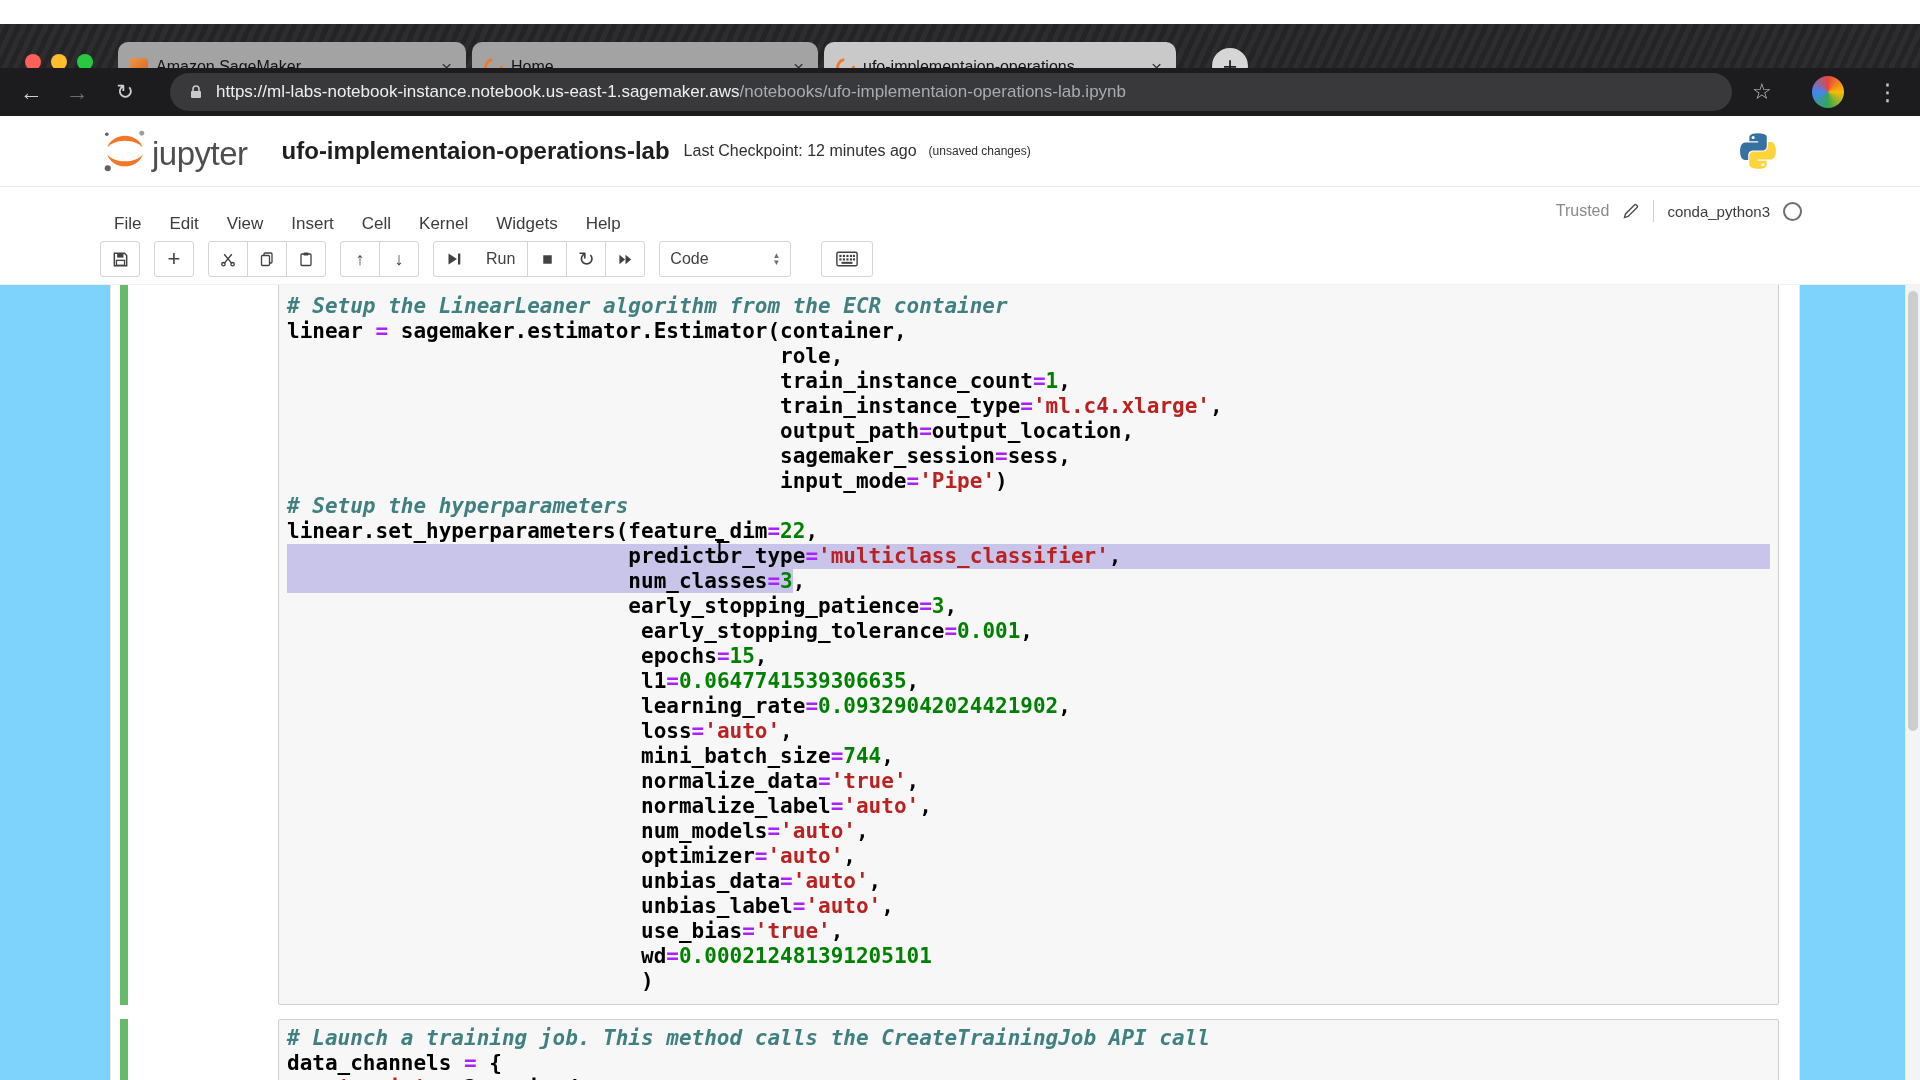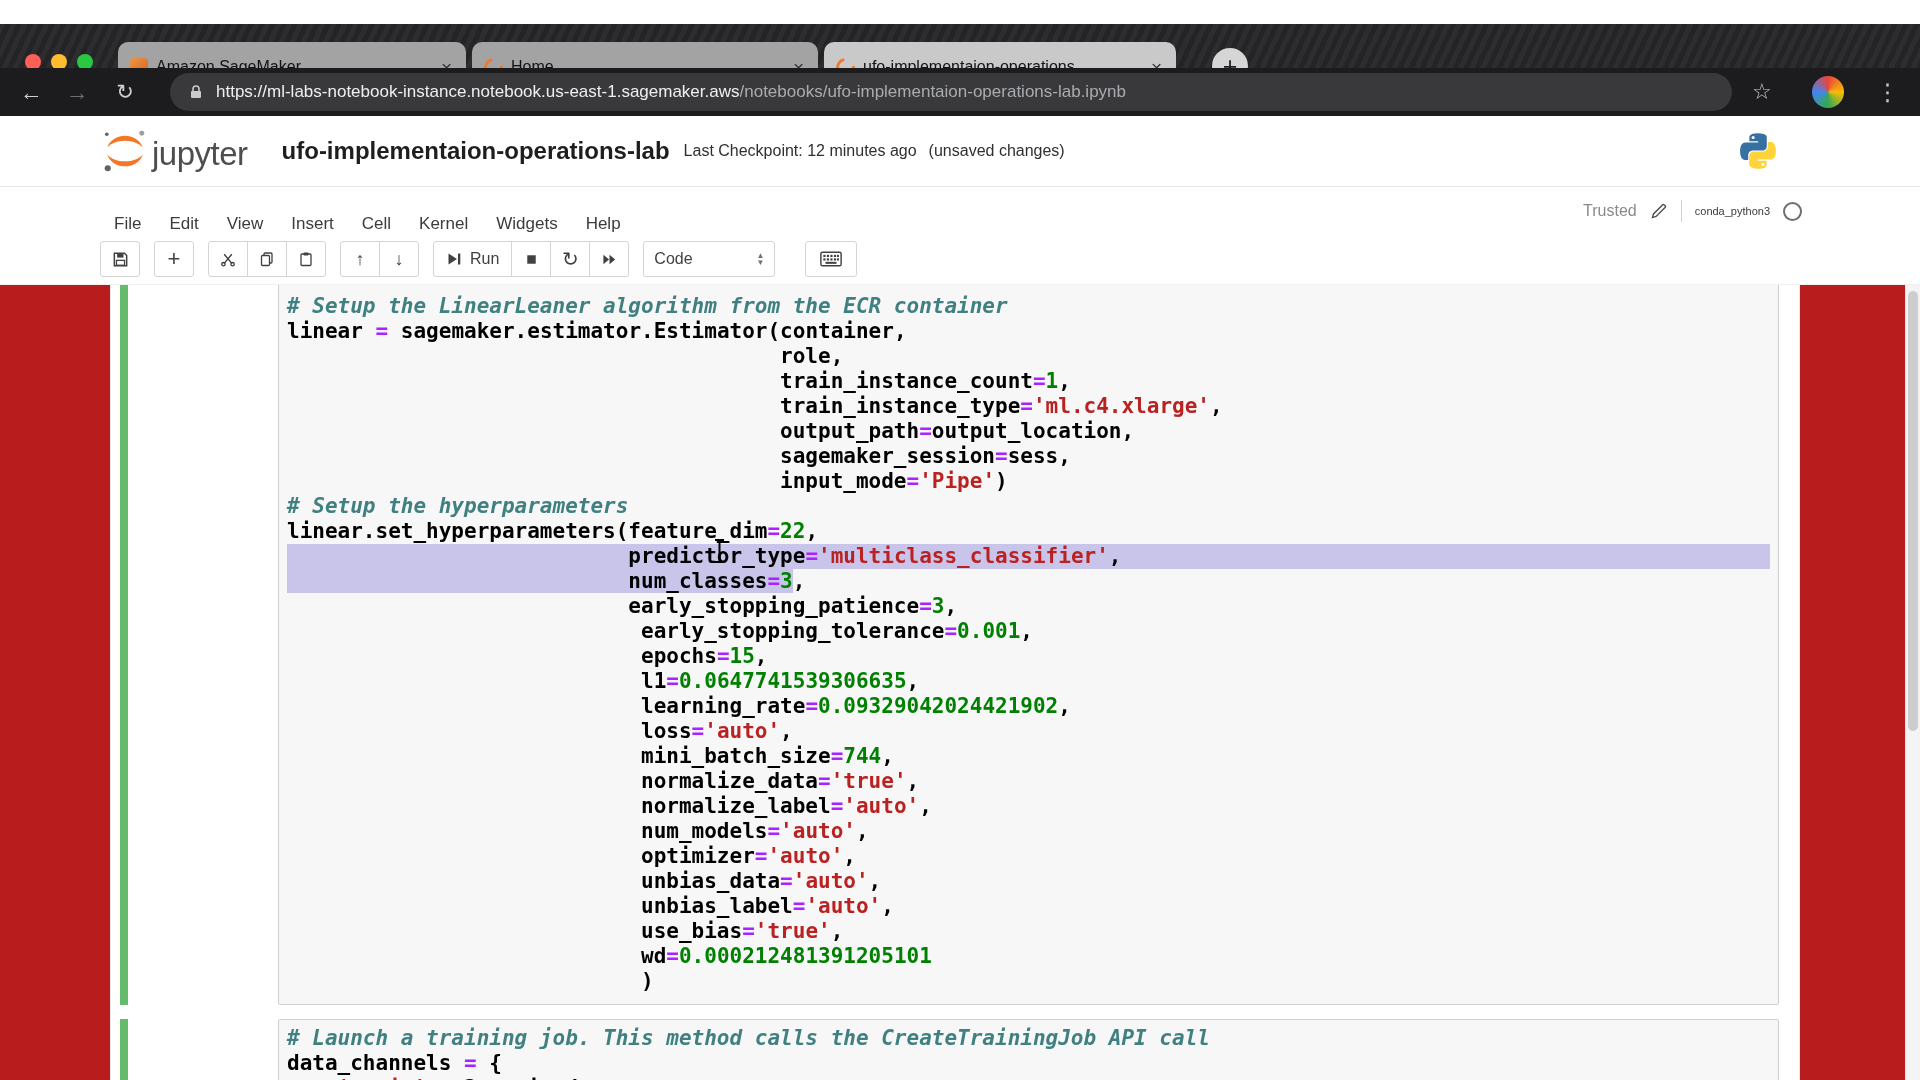--- a/index.html
+++ b/index.html
@@ -45,51 +45,51 @@
           background:conic-gradient(#e8453c,#fbbc05,#34a853,#4285f4,#e8453c);}
   #menu-dots{position:absolute;left:1876px;top:11px;font-size:23px;color:#c9c9c9;}
 
   
   #nbheader{position:absolute;top:116px;left:0;right:0;height:70px;background:#fff;
             display:flex;align-items:center;padding-left:102px;box-sizing:border-box;}
   #jlogo{display:flex;align-items:center;}
   #jlogo-word{font-size:33px;color:#4e4e4e;letter-spacing:-0.5px;margin-left:4px;transform:translateY(3px);}
   #nb-title{margin-left:34px;font-size:24px;font-weight:bold;color:#1e1e1e;}
   #nb-checkpoint{margin-left:14px;font-size:16px;color:#2f2f2f;}
-  #nb-unsaved{margin-left:12px;font-size:16px;color:#2f2f2f;}
+  #nb-unsaved{margin-left:12px;font-size:12px;color:#2f2f2f;}
   #pylogo{position:absolute;right:142px;top:15px;}
 
   
   #menubar{position:absolute;top:186px;left:0;right:0;height:48px;border-top:1px solid #e7e7e7;
            box-sizing:border-box;display:flex;align-items:flex-end;padding-left:100px;background:#fff;}
   .menu-item{padding:0 14px;font-size:17px;color:#3c3c3c;}
   #menubar-right{position:absolute;right:118px;top:0;height:48px;display:flex;align-items:center;gap:13px;}
   #trusted-label{font-size:16px;color:#8a8a8a;}
   .vdiv{width:1px;height:22px;background:#d0d0d0;}
-  #kernel-name{font-size:11px;color:#3c3c3c;}
+  #kernel-name{font-size:15px;color:#3c3c3c;}
   #kernel-circle{width:15px;height:15px;border:2px solid #6f6f6f;border-radius:50%;}
 
   
   #toolbar{position:absolute;top:234px;left:0;right:0;height:51px;display:flex;align-items:center;
            padding-left:100px;background:#fff;border-bottom:1px solid #f0f0f0;box-sizing:border-box;}
   .grp{display:flex;margin-right:14px;}
   .btn{min-width:40px;height:36px;background:#fff;border:1px solid #d5d5d5;display:flex;
        align-items:center;justify-content:center;margin-left:-1px;color:#414141;box-sizing:border-box;}
   .grp .btn:first-child{margin-left:0;border-radius:3px 0 0 3px;}
   .grp .btn:last-child{border-radius:0 3px 3px 0;}
   .grp .btn:only-child{border-radius:3px;}
-  .btn.run{padding:8px 12px;font-size:16px;gap:8px;}
+  .btn.run{padding:8px 12px;font-size:16px;gap:24px;}
   .glyph{font-size:18px;line-height:1;}
   #cell-type-select{width:132px;height:36px;border:1px solid #d5d5d5;border-radius:3px;background:#fff;
         display:flex;align-items:center;justify-content:space-between;padding:0 10px;margin-right:30px;
         font-size:16px;color:#414141;box-sizing:border-box;}
   .updown{display:flex;flex-direction:column;font-size:8px;line-height:7px;color:#707070;}
 
   
-  #content{position:absolute;top:285px;left:0;right:0;bottom:0;background:#b91c1c;overflow:hidden;}
+  #content{position:absolute;top:285px;left:0;right:0;bottom:0;background:#7dd3fc;overflow:hidden;}
   #nbcontainer{position:absolute;left:110px;width:1690px;top:0;bottom:0;background:#fff;
                border-left:1px solid #e8e8e8;border-right:1px solid #e8e8e8;box-sizing:border-box;}
   .cell{position:relative;margin-left:9px;margin-right:20px;}
   .cell .selbar{position:absolute;left:0;top:0;bottom:0;width:8px;background:#66bb6a;}
   .cellrow{display:flex;}
   .prompt{width:158px;flex:none;}
   .input_area{flex:1;border:1px solid #cfcfcf;border-radius:2px;background:#f7f7f7;
               padding:10px 8px;overflow:hidden;}
   #cell-0{margin-top:-14px;}
   #cell-0 .input_area{padding-top:22px;}

